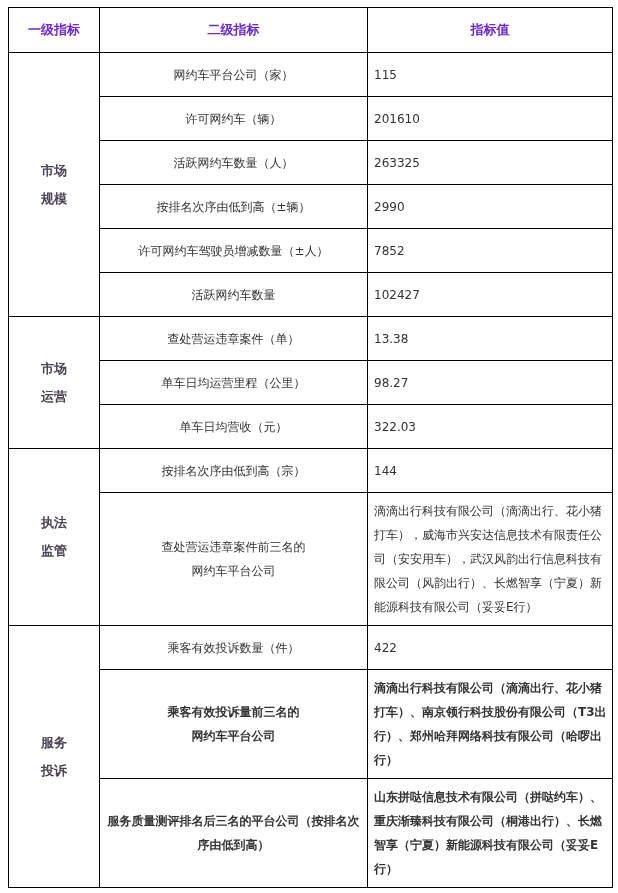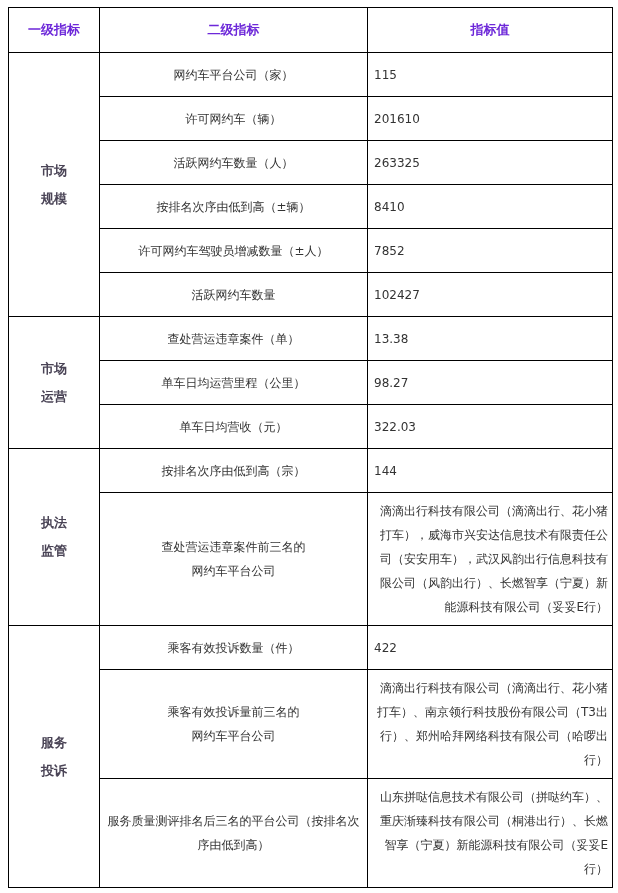--- a/index.html
+++ b/index.html
@@ -12,24 +12,24 @@
   table.metrics td, table.metrics th {
     border: 1px solid #000000; padding: 0 6px; vertical-align: middle;
   }
   col.c1 { width: 91px; }
   col.c2 { width: 268px; }
   col.c3 { width: 245px; }
   th { font-weight: bold; color: #6d28d9; font-size: 13px; text-align: center; height: 44px; }
   td.cat { text-align: center; font-weight: bold; color: #4a4456; font-size: 13px; line-height: 28px; }
   td.sub { text-align: center; line-height: 24px; }
   td.val { text-align: left; }
-  td.val.long { text-align: right; line-height: 24px; padding: 6px 4px 6px 6px; }
+  td.val.long { text-align: left; line-height: 24px; padding: 6px 4px 6px 6px; }
   tr.r44 td { height: 43px; margin-top: 27px; }
   tr.r128 td { height: 116px; }
-  tr.r150 td { height: 96px; }
+  tr.r150 td { height: 96px; font-weight: bold; }
   .cat-line { display: block; }
 </style>
 </head>
 <body>
 
 <table class="metrics">
   <colgroup>
       <col class="c1">
       <col class="c2">
       <col class="c3">
@@ -52,21 +52,21 @@
   <tr class="r44">
     <td class="sub">许可网约车（辆）</td>
     <td class="val">201610</td>
   </tr>
   <tr class="r44">
     <td class="sub">活跃网约车数量（人）</td>
     <td class="val">263325</td>
   </tr>
   <tr class="r44">
     <td class="sub">按排名次序由低到高（±辆）</td>
-    <td class="val">8410</td>
+    <td class="val">2990</td>
   </tr>
   <tr class="r44">
     <td class="sub">许可网约车驾驶员增减数量（±人）</td>
     <td class="val">7852</td>
   </tr>
   <tr class="r44">
     <td class="sub">活跃网约车数量</td>
     <td class="val">102427</td>
   </tr>
 

